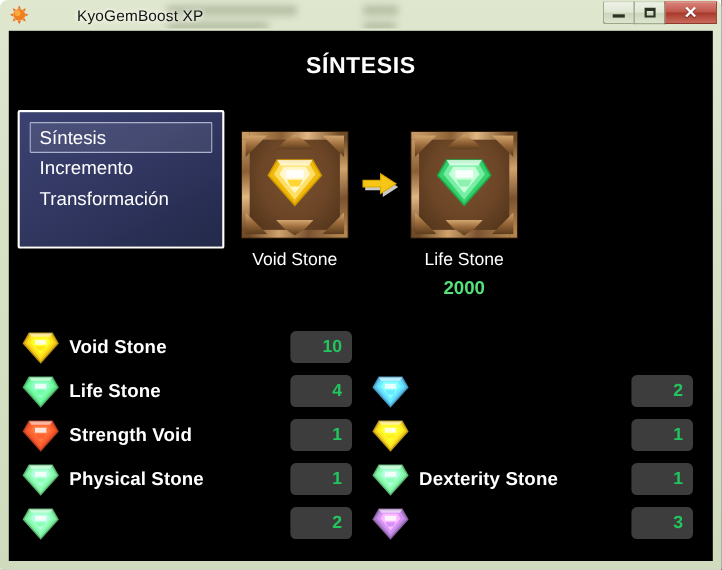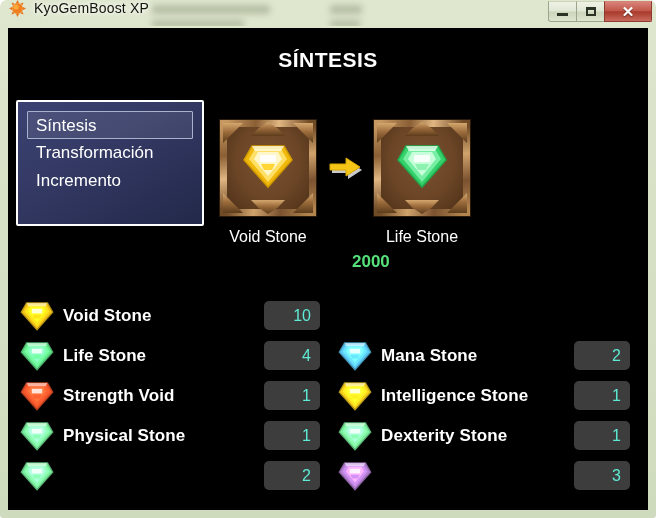--- a/index.html
+++ b/index.html
@@ -42,20 +42,22 @@
   #glass-blur .s1 { left: 152px; top: 5px;  width: 118px; height: 9px; }
   #glass-blur .s2 { left: 152px; top: 20px; width: 92px;  height: 8px; }
   #glass-blur .s3 { left: 330px; top: 5px;  width: 32px;  height: 9px; }
   #glass-blur .s4 { left: 330px; top: 20px; width: 30px;  height: 8px; }
 
   #titlebar {
     position: absolute;
     left: 0; top: 0;
     width: 656px; height: 27px;
     display: flex;
+    align-items: center;
+    gap: 36px;
   }
 
   #app-icon {
     position: relative;
     margin-left: 9px;
     width: 17px; height: 17px;
     flex: 0 0 auto;
   }
 
   #app-title {
@@ -212,20 +214,21 @@
     font-size: 16px;
     white-space: nowrap;
   }
   #caption-src { left: -6px; }
   #caption-dst { left: 148px; }
 
   #result-value {
     position: absolute;
     left: 148px; top: 152px;
     width: 140px;
+    text-align: center;
     color: #55e07a;
     font-size: 17px;
     font-weight: bold;
   }
 
   
   #inventory { position: absolute; left: 0; top: 268px; width: 640px; height: 214px; }
 
   .inv-col { position: absolute; width: 312px; }
   #inv-left  { left: 12px;  top: 0px; }
@@ -244,23 +247,23 @@
     font-size: 17px;
     font-weight: bold;
     white-space: nowrap;
     letter-spacing: 0.1px;
   }
   .inv-value {
     flex: 0 0 auto;
     width: 56px; height: 29px;
     background: #3d3d3d;
     border-radius: 5px;
-    color: #5eead4;
+    color: #22c55e;
     font-size: 16px;
-    font-weight: normal;
+    font-weight: bold;
     display: flex;
     align-items: center;
     justify-content: flex-end;
     padding-right: 9px;
   }
   
   #inv-left .inv-value  { position: absolute; left: 244px; top: 5px; }
   #inv-right .inv-value { position: absolute; left: 236px; top: 5px; }
   #inv-left .inv-label  { max-width: 232px; }
   #inv-right .inv-label { max-width: 224px; }
@@ -311,24 +314,24 @@
 
   <div id="canvas">
 
     <div id="page-title">SÍNTESIS</div>
 
     <div id="mode-list">
       <div class="mode-item selected">
         <span>Síntesis</span>
       </div>
       <div class="mode-item">
+        <span>Incremento</span>
+      </div>
+      <div class="mode-item">
         <span>Transformación</span>
-      </div>
-      <div class="mode-item">
-        <span>Incremento</span>
       </div>
     </div>
 
     <div id="preview">
 
       <div class="frame" id="frame-src">
         <div class="frame-inner">
           <div class="frame-orn orn-top"></div>
           <div class="frame-orn orn-bottom"></div>
           <div class="frame-orn orn-tl"></div>
@@ -446,33 +449,31 @@
       <div class="inv-col" id="inv-right">
           <div class="inv-row">
             <span class="inv-gem"><svg width="34" height="32" viewBox="0 0 52 48">
                 <path d="M10 4 H42 L50 18 L26 45 L2 18 Z" fill="#5bc8f5" stroke="#4394b5" stroke-width="2"></path>
                 <path d="M13 7 H39 L45 17 L26 40 L7 17 Z" fill="#6ae8ff"></path>
                 <path d="M16 10 H36 L40 17 L26 34 L12 17 Z" fill="#81ffff"></path>
                 <path d="M18 13 H34 L34 20 H18 Z" fill="#ffffff" opacity="0.82"></path>
                 <path d="M19 22 H33 L30 28 H22 Z" fill="#6ae8ff"></path>
                 <path d="M10 4 H42 L39 9 H13 Z" fill="#ffffff" opacity="0.55"></path>
               </svg></span>
-            <span class="inv-label">Mana Stone</span>
             <span class="inv-value">2</span>
           </div>
           <div class="inv-row">
             <span class="inv-gem"><svg width="34" height="32" viewBox="0 0 52 48">
                 <path d="M10 4 H42 L50 18 L26 45 L2 18 Z" fill="#f7cf1e" stroke="#b79916" stroke-width="2"></path>
                 <path d="M13 7 H39 L45 17 L26 40 L7 17 Z" fill="#fff023"></path>
                 <path d="M16 10 H36 L40 17 L26 34 L12 17 Z" fill="#ffff2b"></path>
                 <path d="M18 13 H34 L34 20 H18 Z" fill="#ffffff" opacity="0.82"></path>
                 <path d="M19 22 H33 L30 28 H22 Z" fill="#fff023"></path>
                 <path d="M10 4 H42 L39 9 H13 Z" fill="#ffffff" opacity="0.55"></path>
               </svg></span>
-            <span class="inv-label">Intelligence Stone</span>
             <span class="inv-value">1</span>
           </div>
           <div class="inv-row">
             <span class="inv-gem"><svg width="34" height="32" viewBox="0 0 52 48">
                 <path d="M10 4 H42 L50 18 L26 45 L2 18 Z" fill="#7bef9d" stroke="#5bb174" stroke-width="2"></path>
                 <path d="M13 7 H39 L45 17 L26 40 L7 17 Z" fill="#8fffb6"></path>
                 <path d="M16 10 H36 L40 17 L26 34 L12 17 Z" fill="#afffdf"></path>
                 <path d="M18 13 H34 L34 20 H18 Z" fill="#ffffff" opacity="0.82"></path>
                 <path d="M19 22 H33 L30 28 H22 Z" fill="#8fffb6"></path>
                 <path d="M10 4 H42 L39 9 H13 Z" fill="#ffffff" opacity="0.55"></path>

